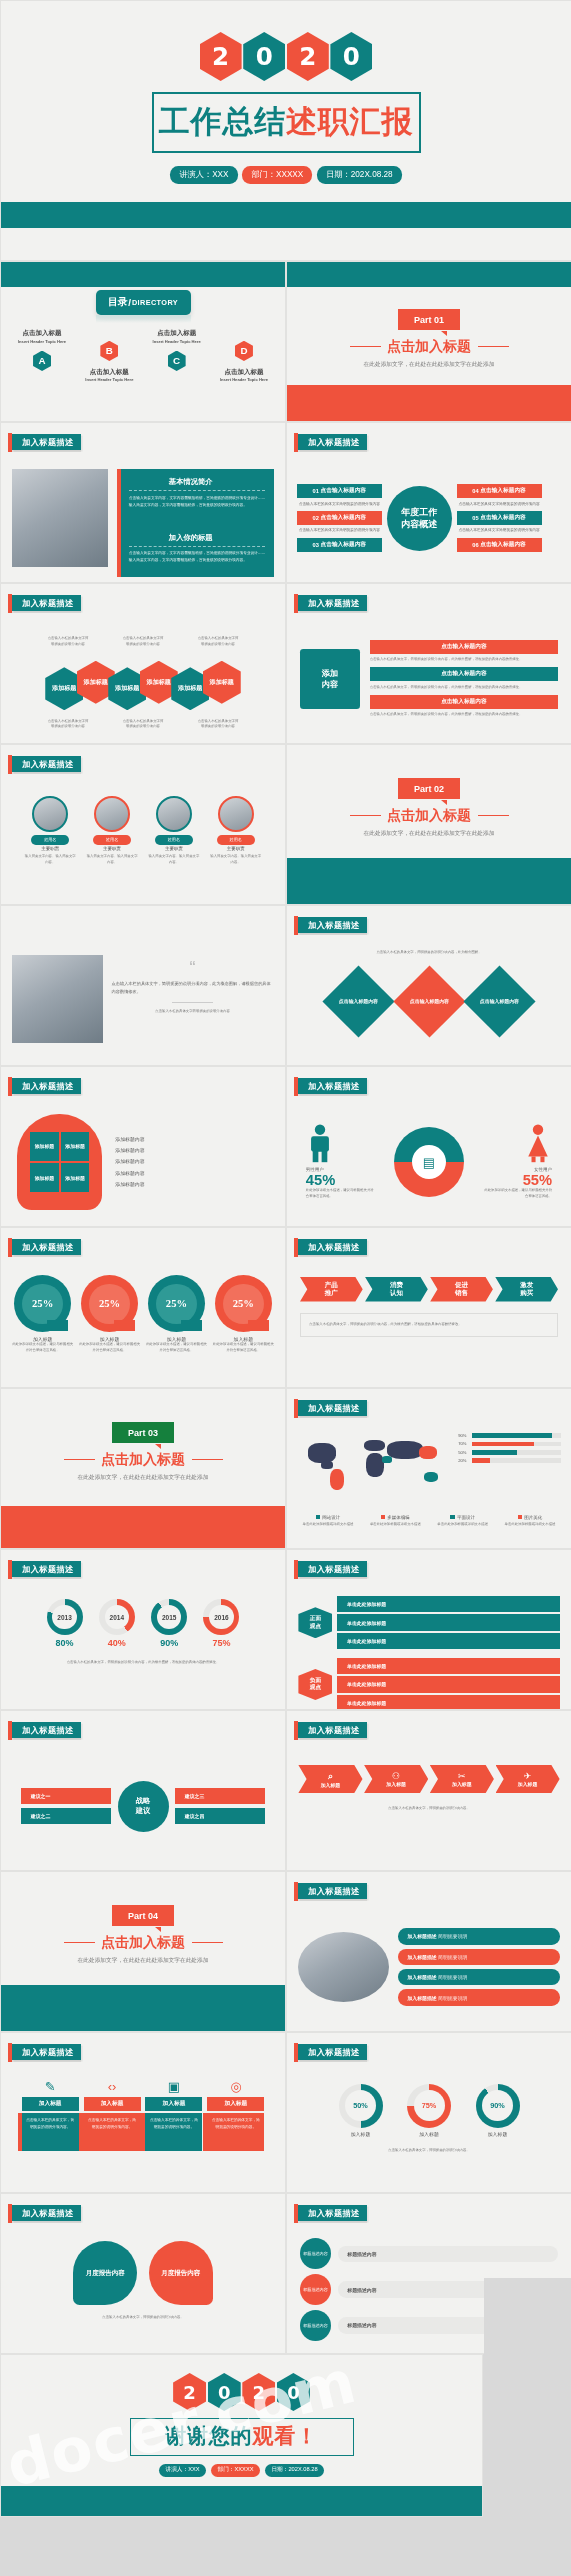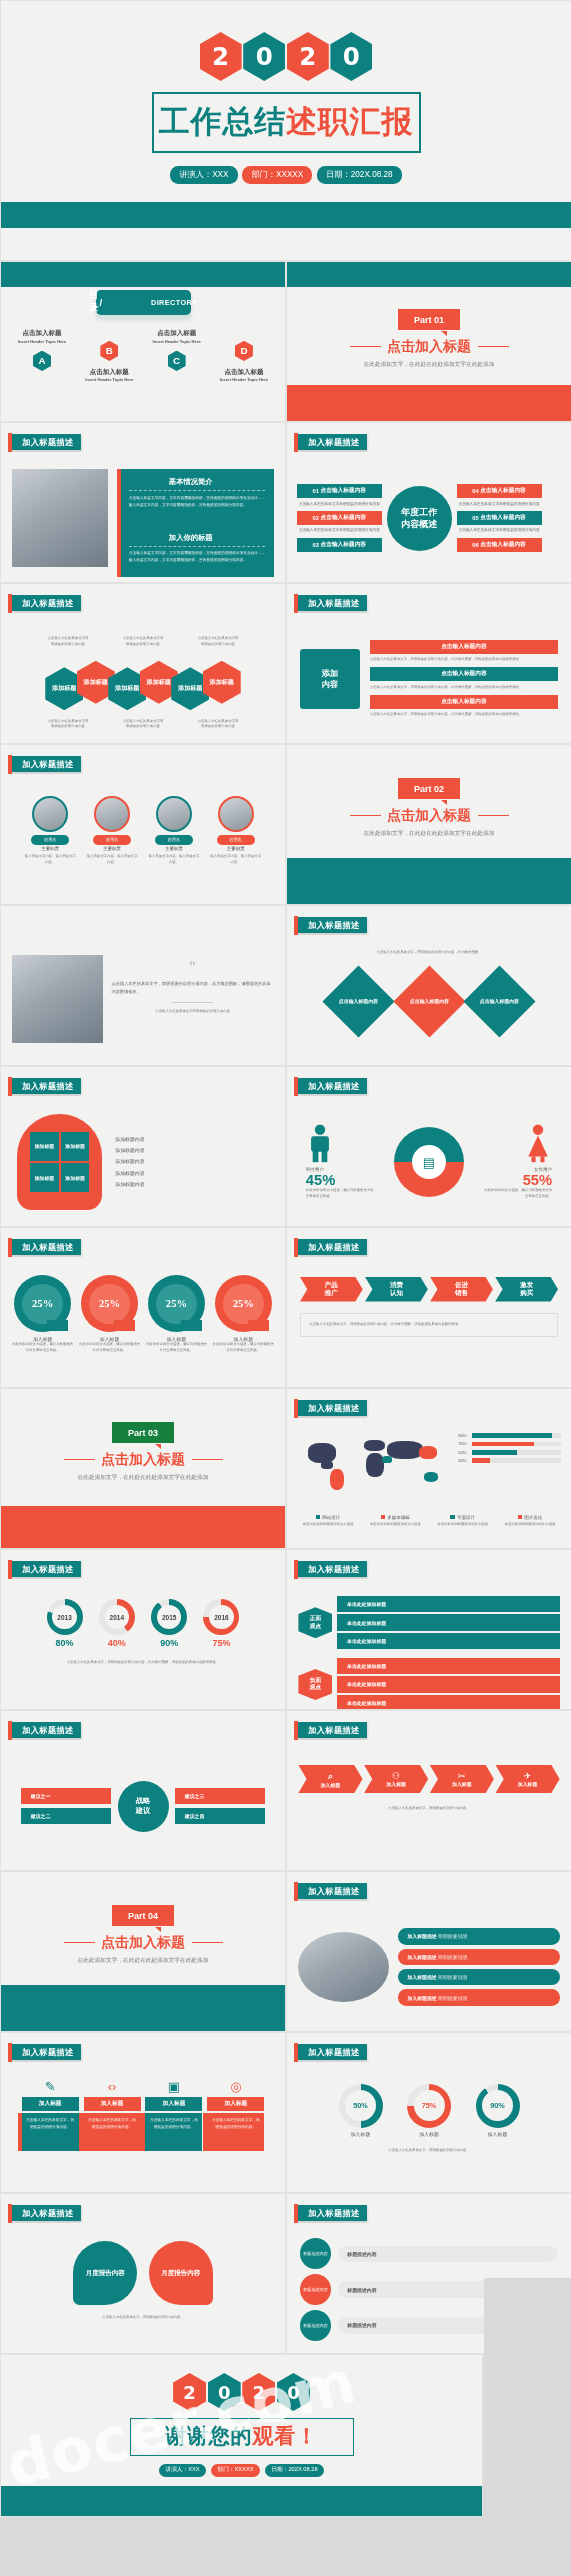--- a/index.html
+++ b/index.html
@@ -55,21 +55,21 @@
     color:#fff; font-size:8.2px; padding:3.3px 9px; border-radius:8.2px; white-space:nowrap;
   }
   .footerbar { height:26px; background:#0d8080; margin-top:18px; }
 
   
   .dirbtn {
     margin:28px auto 0; width:95px; height:24.5px; background:#0d8080; border-radius:4.9px;
     color:#fff; display:flex; align-items:center; justify-content:center; gap:0.8px;
     font-size:9.8px; font-weight:bold; box-shadow:0 2.4px 4.9px rgba(0,0,0,.12);
   }
-  .dirbtn em { font-style:normal; font-size:7.3px; letter-spacing:0.4px;padding-left:48px; }
+  .dirbtn em { font-style:normal; font-size:7.3px; letter-spacing:0.4px; }
   .dirgrid { display:flex; justify-content:center; gap:3.3px; margin-top:18px; padding:0 6.5px; }
   .dircell { width:64px; text-align:center; }
   .dircell.up { margin-top:-11.4px; }
   .smallhex {
     width:18px; height:20.4px; margin:0 auto; color:#fff; font-size:9.8px; font-weight:bold;
     display:flex; align-items:center; justify-content:center;
     clip-path:polygon(50% 0%,100% 25%,100% 75%,50% 100%,0% 75%,0% 25%);
   }
   .dircell .zh { font-size:6.5px; font-weight:bold; color:#444; margin-bottom:0.8px; }
   .dircell .en { font-size:4.1px; font-weight:bold; color:#555; }

